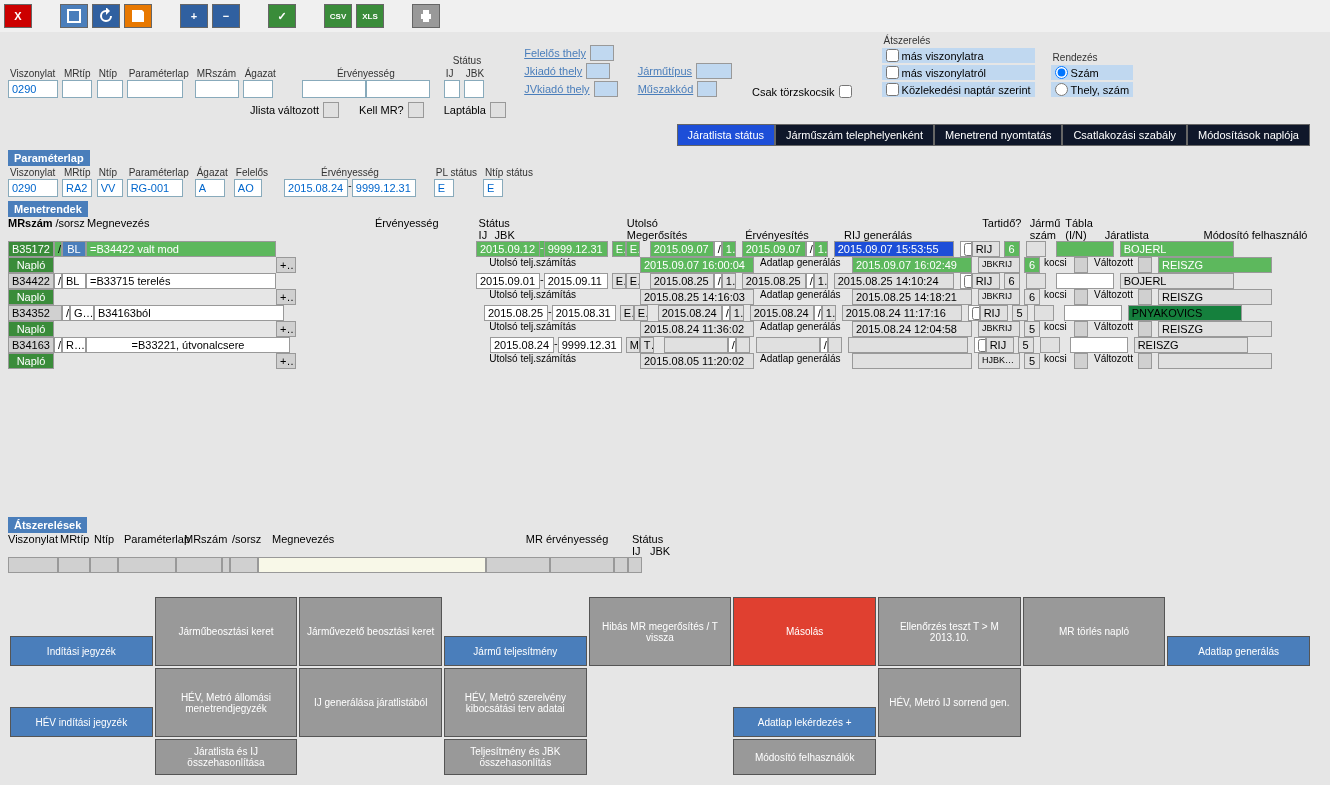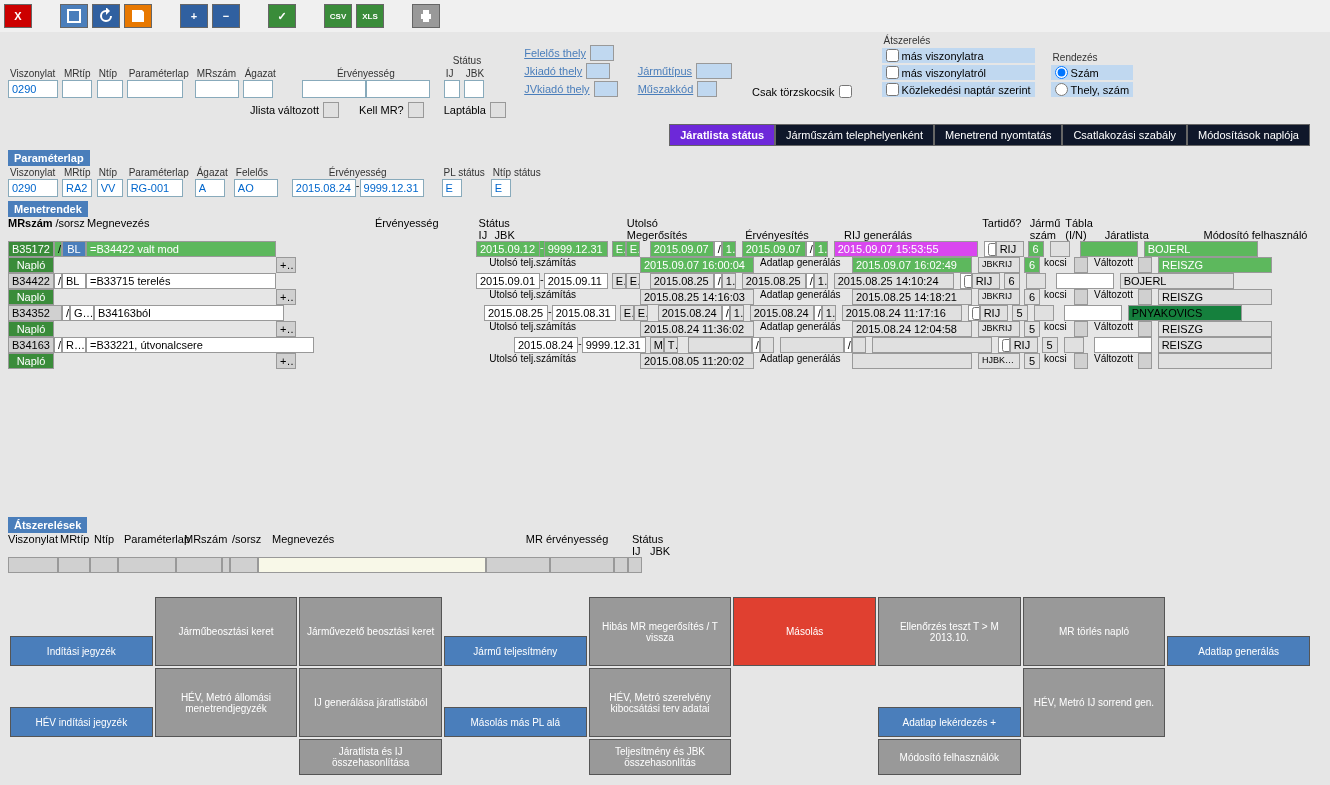--- a/index.html
+++ b/index.html
@@ -18,21 +18,21 @@
 .filter-group { display: flex; flex-direction: column; margin-right: 4px; }
 .filter-label { font-size: 10px; color: #333; padding: 1px 2px; }
 .filter-input { border: 1px solid #8ab; background: white; padding: 1px 3px; height: 18px; color: #06c; }
 .checkbox-row { display: flex; align-items: center; background: #c0d8f0; padding: 1px 4px; margin: 1px 0; }
 .checkbox-row input { margin-right: 3px; }
 .radio-row { display: flex; align-items: center; background: #c0d8f0; padding: 1px 4px; margin: 1px 0; }
 .radio-row input { margin-right: 3px; }
 .section-header { background: #4a7ebb; color: white; padding: 2px 6px; font-weight: bold; display: inline-block; }
 .tab-row { display: flex; margin: 2px 0; }
 .tab { padding: 4px 10px; background: #0f172a; color: white; border: 1px solid #666; cursor: pointer; text-align: center; }
-.tab.active { background: #6d28d9; font-weight: bold; }
+.tab.active { background: #1d4ed8; }
 .cell { border: 1px solid #999; padding: 1px 3px; background: white; height: 16px; display: inline-block; vertical-align: top; overflow: hidden; white-space: nowrap; text-overflow: ellipsis; }
 .cell.gray { background: #d0d0d0; }
 .cell.btn { background: #4a7ebb; color: white; text-align: center; cursor: pointer; }
 .bottom-btns { position: fixed; bottom: 10px; left: 10px; right: 20px; }
 .btn-grid { display: grid; grid-template-columns: repeat(9, 1fr); gap: 2px; }
 .bbtn { padding: 6px 4px; text-align: center; border: 1px solid #555; cursor: pointer; font-size: 10px; display: flex; align-items: center; justify-content: center; min-height: 30px; }
 .bbtn.blue { background: #4a7ebb; color: white; margin-top: 39px; }
 .bbtn.gray { background: #999; color: white; }
 .bbtn.red { background: #e04030; color: white; }
 .bbtn.empty { background: transparent; border: none; cursor: default; }
@@ -225,21 +225,21 @@
     <div class="filter-group">
         <span class="filter-label">Paraméterlap</span>
         <input class="filter-input" style="width: 56px;" value="RG-001">
       </div>
     <div class="filter-group">
         <span class="filter-label">Ágazat</span>
         <input class="filter-input" style="width: 30px;" value="A">
       </div>
     <div class="filter-group">
         <span class="filter-label">Felelős</span>
-        <input class="filter-input" style="width: 44px;" value="AO">
+        <input class="filter-input" style="width: 28px;" value="AO">
       </div>
     <div class="filter-group" style="margin-left:10px">
         <span class="filter-label" style="text-align:center">Érvényesség</span>
         <div style="display:flex">
           <input class="filter-input" style="width: 64px;" value="2015.08.24">
           <span>-</span>
           <input class="filter-input" style="width: 64px;" value="9999.12.31">
         </div>
       </div>
     <div class="filter-group" style="margin-left:14px">
@@ -295,21 +295,21 @@
         <span class="cell" style="width:14px;background:#5db85d;color:white">E</span>
         <span style="width:10px"></span>
         <span class="cell" style="width:64px;background:#5db85d;color:white">2015.09.07</span>
         <span class="cell" style="width:8px">/</span>
         <span class="cell" style="width:14px;background:#5db85d;color:white">1</span>
         <span style="width:6px"></span>
         <span class="cell" style="width:64px;background:#5db85d;color:white">2015.09.07</span>
         <span class="cell" style="width:8px">/</span>
         <span class="cell" style="width:14px;background:#5db85d;color:white">1</span>
         <span style="width:6px"></span>
-        <span class="cell" style="width:144px;background:#d946ef;color:white">2015.09.07 15:53:55</span>
+        <span class="cell" style="width:120px;background:#1d4ed8;color:white">2015.09.07 15:53:55</span>
         <span style="width:6px"></span>
         <span class="cell" style="width:12px"><input type="checkbox" style="margin: 0px;"></span>
         <span class="cell" style="width:28px;background:#e0e0e0">RIJ</span>
         <span style="width:4px"></span>
         <span class="cell" style="width:16px;text-align:center;background:#5db85d;color:white">6</span>
         <span style="width:6px"></span>
         <span class="cell" style="width:20px;background:#e0e0e0"></span>
         <span style="width:10px"></span>
         <span class="cell" style="width:58px;background:#5db85d"></span>
         <span style="width:6px"></span>
@@ -455,21 +455,21 @@
         <span style="width:6px"></span>
         <span style="width:44px;font-size:10px">Változott</span>
         <span class="cell gray" style="width:14px"></span>
         <span style="width:6px"></span>
         <span class="cell" style="width:114px;background:#e0e0e0">REISZG</span>
       </div>
       <div style="display: flex;">
         <span class="cell gray" style="width:46px;">B34163</span>
         <span class="cell" style="width:6px;">/</span>
         <span class="cell " style="width:24px;background:white">RG</span>
-        <span class="cell" style="width:228px;">=B33221, útvonalcsere</span>
+        <span class="cell" style="width:204px;text-align:center;">=B33221, útvonalcsere</span>
         <span style="width:200px"></span>
         <span class="cell" style="width:64px;">2015.08.24</span>
         <span style="">-</span>
         <span class="cell" style="width:64px;">9999.12.31</span>
         <span style="width:4px"></span>
         <span class="cell" style="width:14px;background:#e0e0e0">M</span>
         <span class="cell" style="width:14px;background:#e0e0e0">T</span>
         <span style="width:10px"></span>
         <span class="cell" style="width:64px;background:#e0e0e0"></span>
         <span class="cell" style="width:8px">/</span>
@@ -560,21 +560,20 @@
     <div class="bbtn blue">Jármű teljesítmény</div>
     <div class="bbtn gray">Hibás MR megerősítés / T vissza</div>
     <div class="bbtn red">Másolás</div>
     <div class="bbtn gray">Ellenőrzés teszt T &gt; M 2013.10.</div>
     <div class="bbtn gray">MR törlés napló</div>
     <div class="bbtn blue">Adatlap generálás</div>
 
     <div class="bbtn blue">HÉV indítási jegyzék</div>
     <div class="bbtn gray">HÉV, Metró állomási menetrendjegyzék</div>
     <div class="bbtn gray">IJ generálása járatlistából</div>
-    <div class="bbtn blue">Másolás más PL alá</div>
     <div class="bbtn gray">HÉV, Metró szerelvény kibocsátási terv adatai</div>
     <div class="bbtn empty"></div>
     <div class="bbtn blue">Adatlap lekérdezés +</div>
 
     <div class="bbtn gray">HÉV, Metró IJ sorrend gen.</div>
     <div class="bbtn empty"></div>
     <div class="bbtn empty"></div>
     <div class="bbtn empty"></div>
     <div class="bbtn gray">Járatlista és IJ összehasonlítása</div>
     <div class="bbtn empty"></div>

